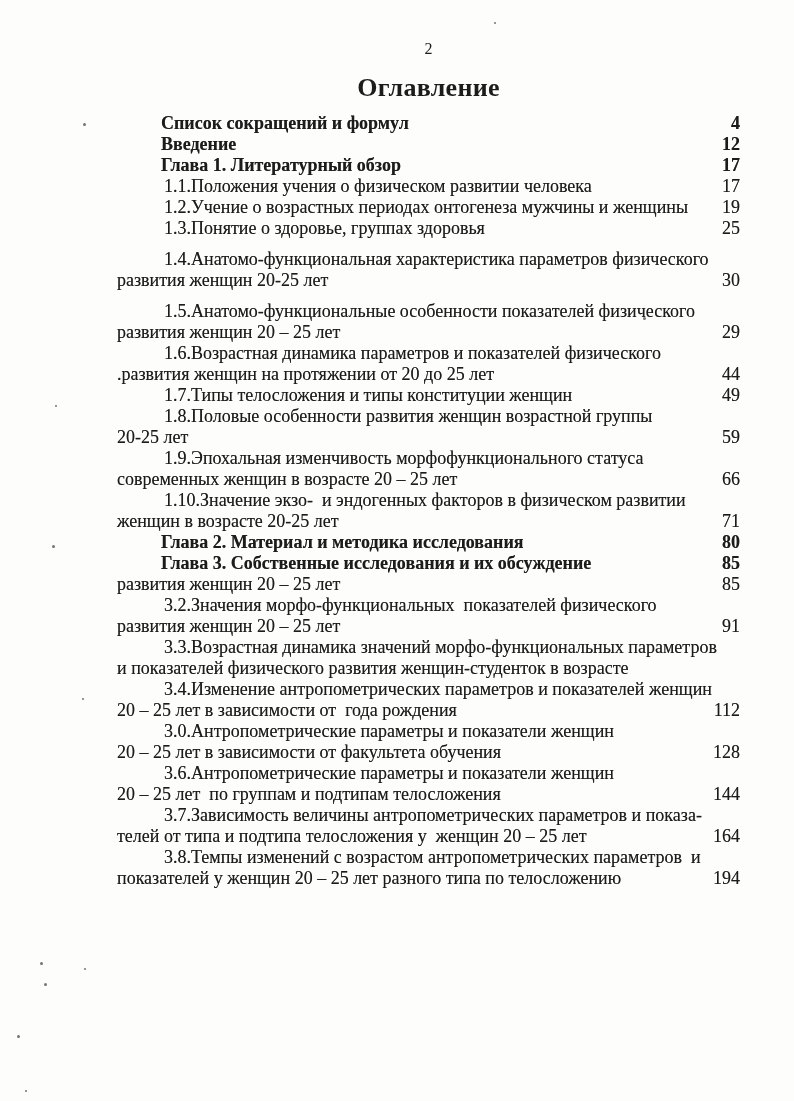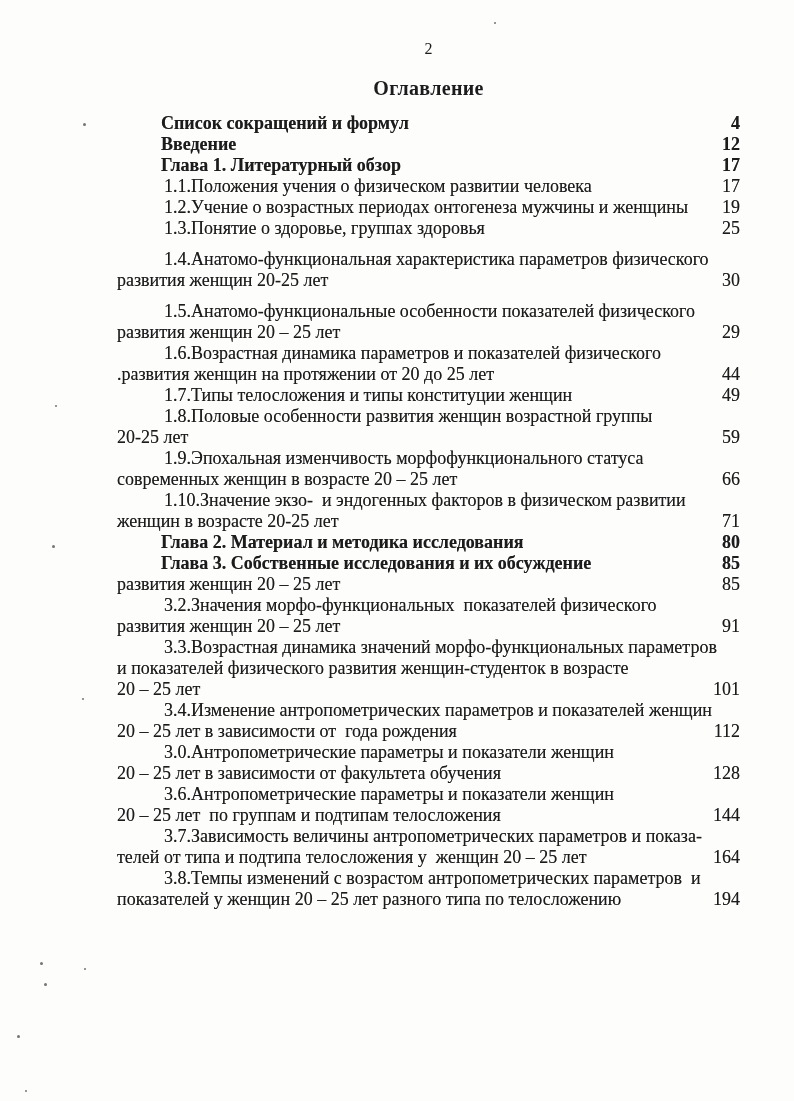--- a/index.html
+++ b/index.html
@@ -23,21 +23,21 @@
     width: 623px;
     text-align: center;
   }
   .page-number {
     margin-top: 40px;
     font-size: 16px;
     line-height: 18px;
   }
   .toc-title {
     margin: 16px 0 0 0;
-    font-size: 20px;
+    font-size: 26px;
     line-height: 28px;
     font-weight: bold;
     letter-spacing: 0.3px;
   }
   .toc {
     position: absolute;
     left: 117px;
     top: 113px;
     width: 623px;
     font-size: 18px;
@@ -106,21 +106,20 @@
       <div class="line"><span class="text">современных женщин в возрасте 20 – 25 лет</span><span class="pagenum">66</span></div>
       <div class="line indent"><span class="text">1.10.Значение экзо-  и эндогенных факторов в физическом развитии</span></div>
       <div class="line"><span class="text">женщин в возрасте 20-25 лет</span><span class="pagenum">71</span></div>
       <div class="line bold"><span class="text">Глава 2. Материал и методика исследования</span><span class="pagenum">80</span></div>
       <div class="line bold"><span class="text">Глава 3. Собственные исследования и их обсуждение</span><span class="pagenum">85</span></div>
       <div class="line"><span class="text">развития женщин 20 – 25 лет</span><span class="pagenum">85</span></div>
       <div class="line indent"><span class="text">3.2.Значения морфо-функциональных  показателей физического</span></div>
       <div class="line"><span class="text">развития женщин 20 – 25 лет</span><span class="pagenum">91</span></div>
       <div class="line indent"><span class="text">3.3.Возрастная динамика значений морфо-функциональных параметров</span></div>
       <div class="line"><span class="text">и показателей физического развития женщин-студенток в возрасте</span></div>
-      <div class="line"><span class="text">20 – 25 лет</span><span class="pagenum">101</span></div>
       <div class="line indent"><span class="text">3.4.Изменение антропометрических параметров и показателей женщин</span></div>
       <div class="line"><span class="text">20 – 25 лет в зависимости от  года рождения</span><span class="pagenum">112</span></div>
       <div class="line indent"><span class="text">3.0.Антропометрические параметры и показатели женщин</span></div>
       <div class="line"><span class="text">20 – 25 лет в зависимости от факультета обучения</span><span class="pagenum">128</span></div>
       <div class="line indent"><span class="text">3.6.Антропометрические параметры и показатели женщин</span></div>
       <div class="line"><span class="text">20 – 25 лет  по группам и подтипам телосложения</span><span class="pagenum">144</span></div>
       <div class="line indent"><span class="text">3.7.Зависимость величины антропометрических параметров и показа-</span></div>
       <div class="line"><span class="text">телей от типа и подтипа телосложения у  женщин 20 – 25 лет</span><span class="pagenum">164</span></div>
       <div class="line indent"><span class="text">3.8.Темпы изменений с возрастом антропометрических параметров  и</span></div>
       <div class="line"><span class="text">показателей у женщин 20 – 25 лет разного типа по телосложению</span><span class="pagenum">194</span></div>

